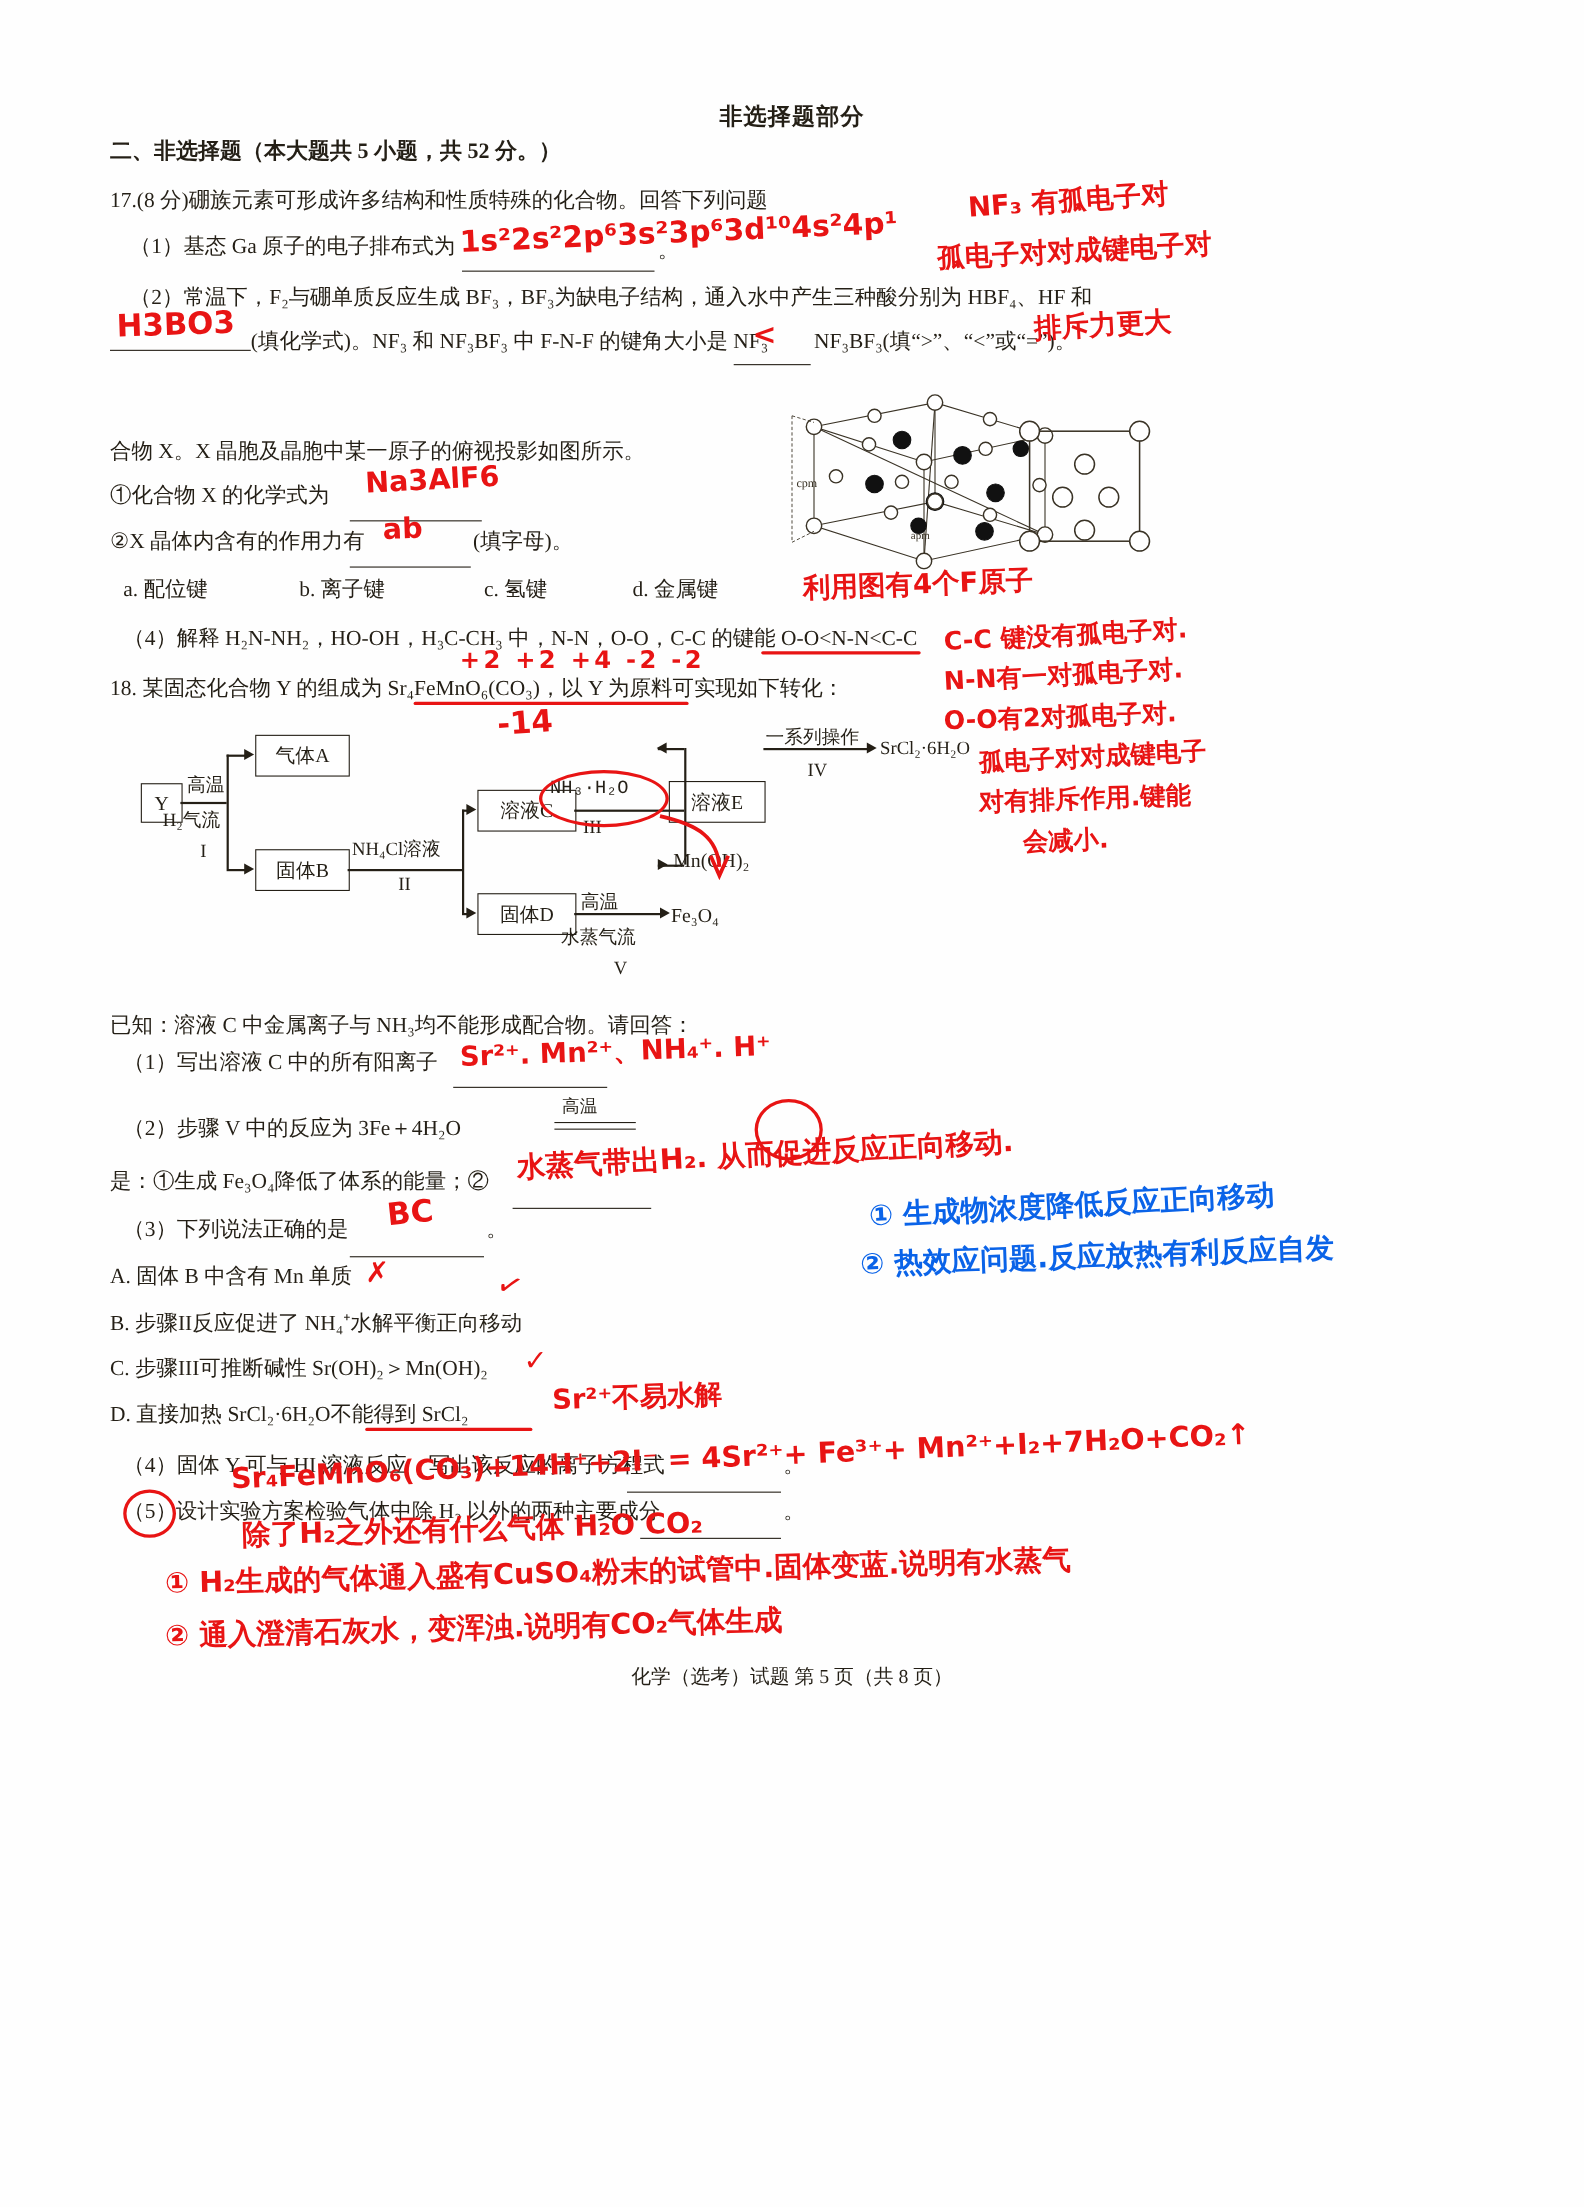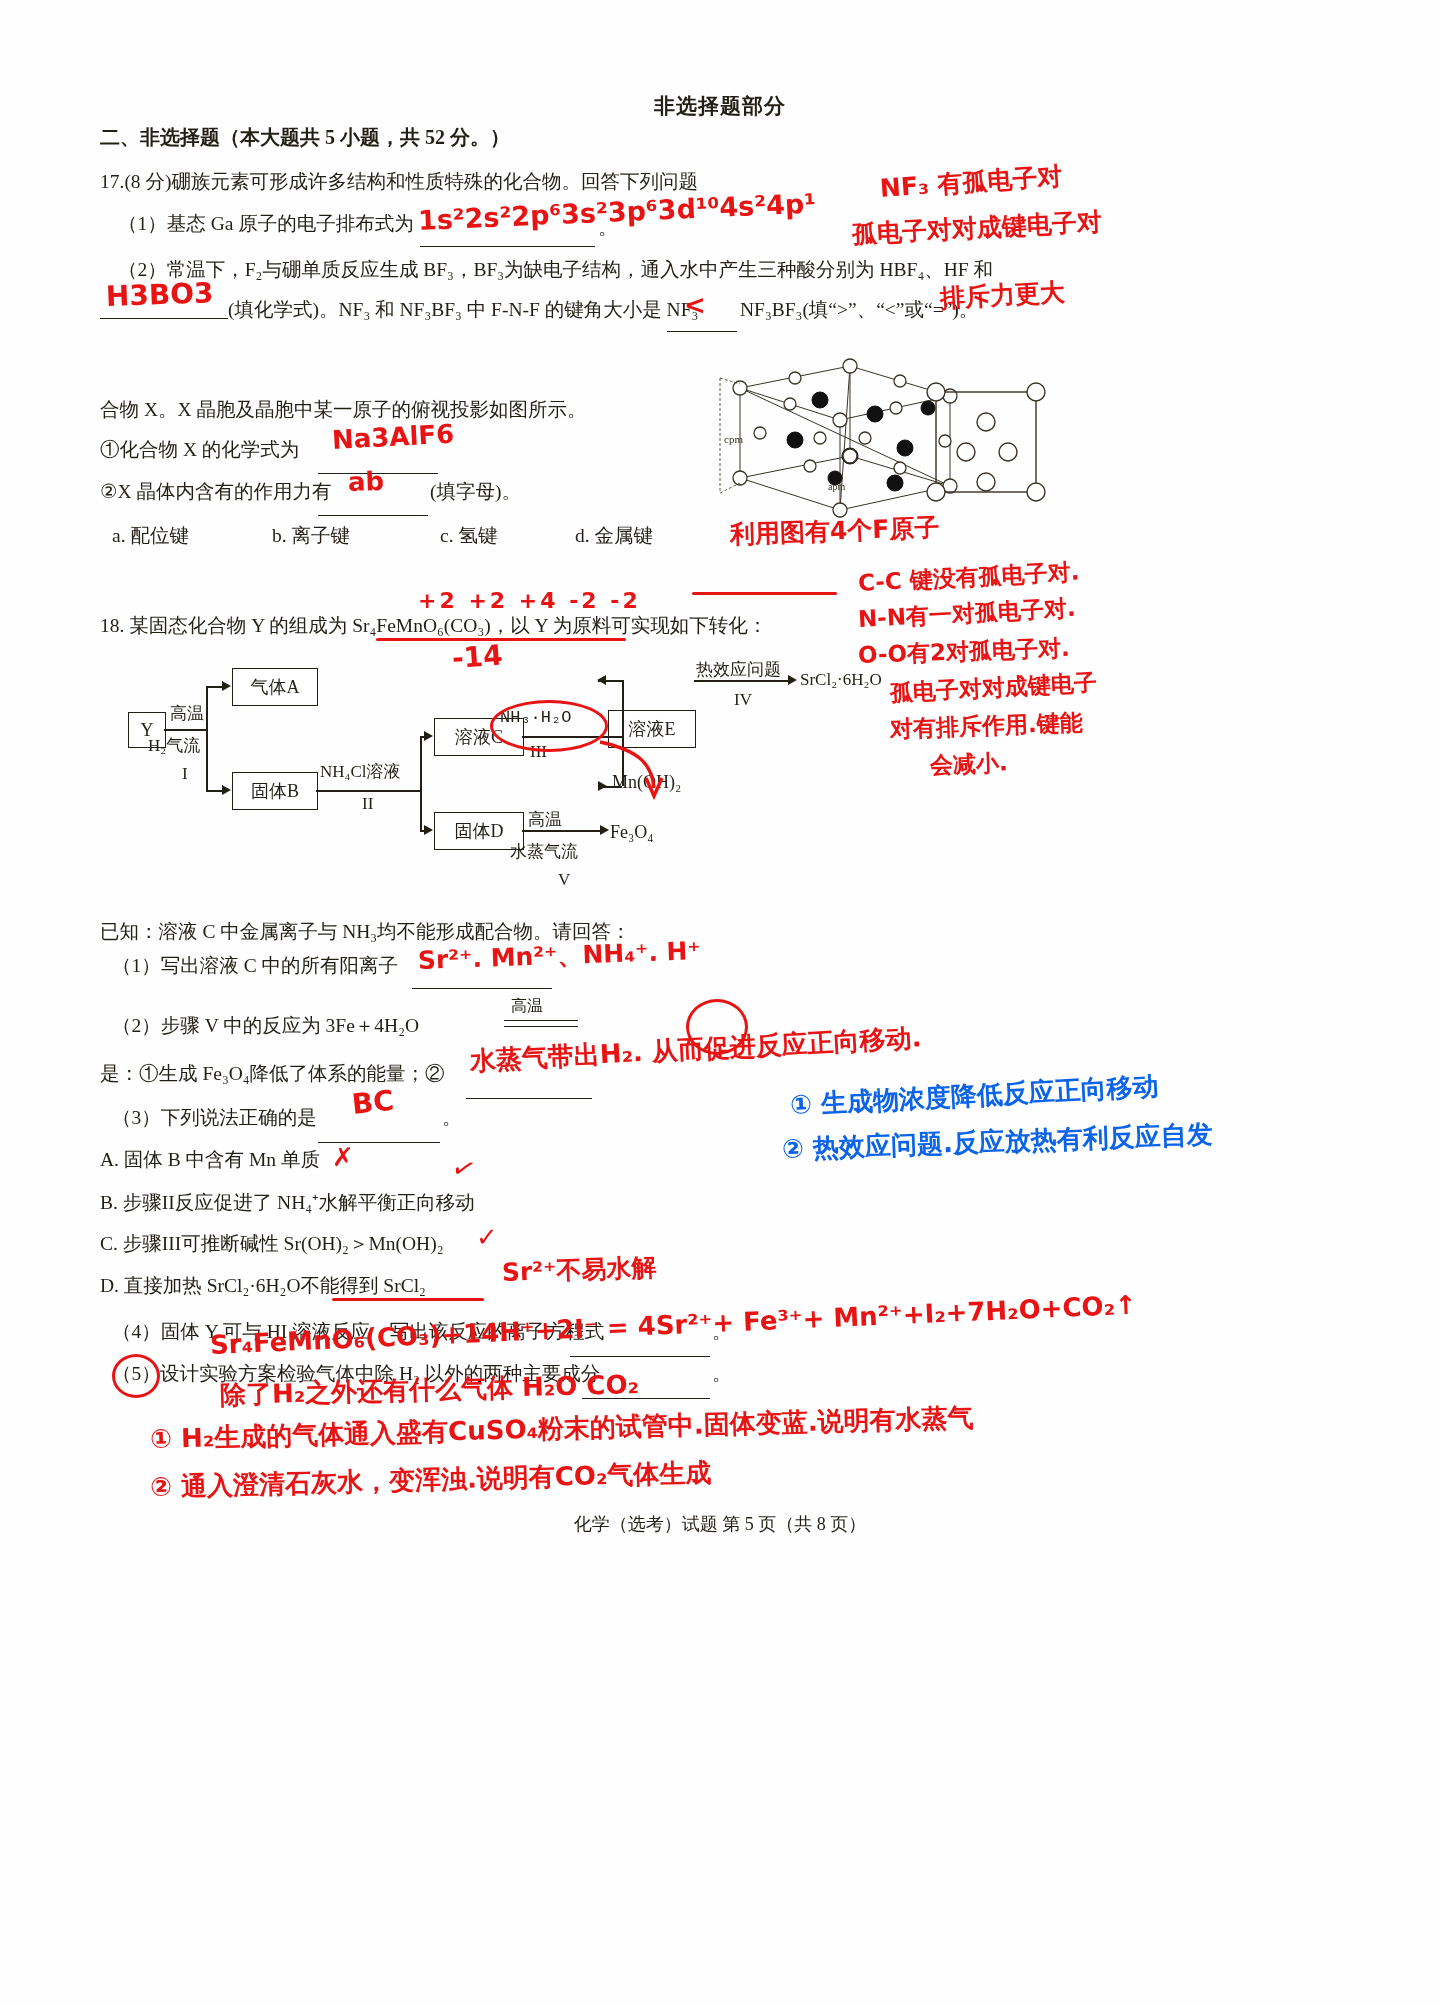--- a/index.html
+++ b/index.html
@@ -70,20 +70,21 @@
   <div class="ptxt body-l" style="top:478px;left:100px;">②X 晶体内含有的作用力有</div>
   <div class="ul-blank" style="position:absolute;top:497px;left:318px;width:110px;"></div>
   <div class="hw" style="top:467px;left:348px;font-size:26px;transform:rotate(-2deg);">ab</div>
   <div class="ptxt body-l" style="top:478px;left:430px;">(填字母)。</div>
 
   <div class="ptxt body-l" style="top:522px;left:112px;">a. 配位键</div>
   <div class="ptxt body-l" style="top:522px;left:272px;">b. 离子键</div>
   <div class="ptxt body-l" style="top:522px;left:440px;">c. 氢键</div>
   <div class="ptxt body-l" style="top:522px;left:575px;">d. 金属键</div>
 
+  <div class="ptxt body-l" style="top:566px;left:112px;">（4）解释 H₂N-NH₂，HO-OH，H₃C-CH₃ 中，N-N，O-O，C-C 的键能 O-O&lt;N-N&lt;C-C</div>
   <div class="redline" style="top:592px;left:692px;width:145px;"></div>
 
   <div class="hw" style="top:172px;left:880px;font-size:25px;transform:rotate(-4deg);">NF₃ 有孤电子对</div>
   <div class="hw" style="top:218px;left:852px;font-size:25px;transform:rotate(-3deg);">孤电子对对成键电子对</div>
   <div class="hw" style="top:282px;left:940px;font-size:25px;transform:rotate(-3deg);">排斥力更大</div>
   <div class="hw" style="top:518px;left:730px;font-size:25px;transform:rotate(-2deg);">利用图有4个F原子</div>
 
   <div class="hw" style="top:568px;left:858px;font-size:23px;transform:rotate(-3deg);">C-C 键没有孤电子对.</div>
   <div class="hw" style="top:604px;left:858px;font-size:23px;transform:rotate(-3deg);">N-N有一对孤电子对.</div>
   <div class="hw" style="top:640px;left:858px;font-size:23px;transform:rotate(-2deg);">O-O有2对孤电子对.</div>
@@ -199,21 +200,21 @@
     <div class="vline" style="top:680px;left:622px;height:106px;"></div>
     <div class="hline" style="top:680px;left:598px;width:24px;"></div>
     <div class="arrow" style="top:675px;left:597px;transform:scaleX(-1);"></div>
     <div class="hline" style="top:786px;left:598px;width:24px;"></div>
     <div class="arrow" style="top:781px;left:598px;"></div>
     <div class="flabel" style="top:708px;left:500px;font-family:Liberation Mono, monospace;">NH₃·H₂O</div>
     <div class="flabel" style="top:742px;left:530px;">III</div>
 
     <div class="hline" style="top:680px;left:694px;width:96px;"></div>
     <div class="arrow" style="top:675px;left:788px;"></div>
-    <div class="flabel" style="top:658px;left:696px;">热效应问题</div>
+    <div class="flabel" style="top:658px;left:696px;">一系列操作</div>
     <div class="flabel" style="top:690px;left:734px;">IV</div>
 
     <div class="hline" style="top:830px;left:522px;width:82px;"></div>
     <div class="arrow" style="top:825px;left:600px;"></div>
     <div class="flabel" style="top:808px;left:528px;">高温</div>
     <div class="flabel" style="top:840px;left:510px;">水蒸气流</div>
     <div class="flabel" style="top:870px;left:558px;">V</div>
   </div>
 
   <div class="redcircle" style="top:700px;left:490px;width:112px;height:46px;"></div>

